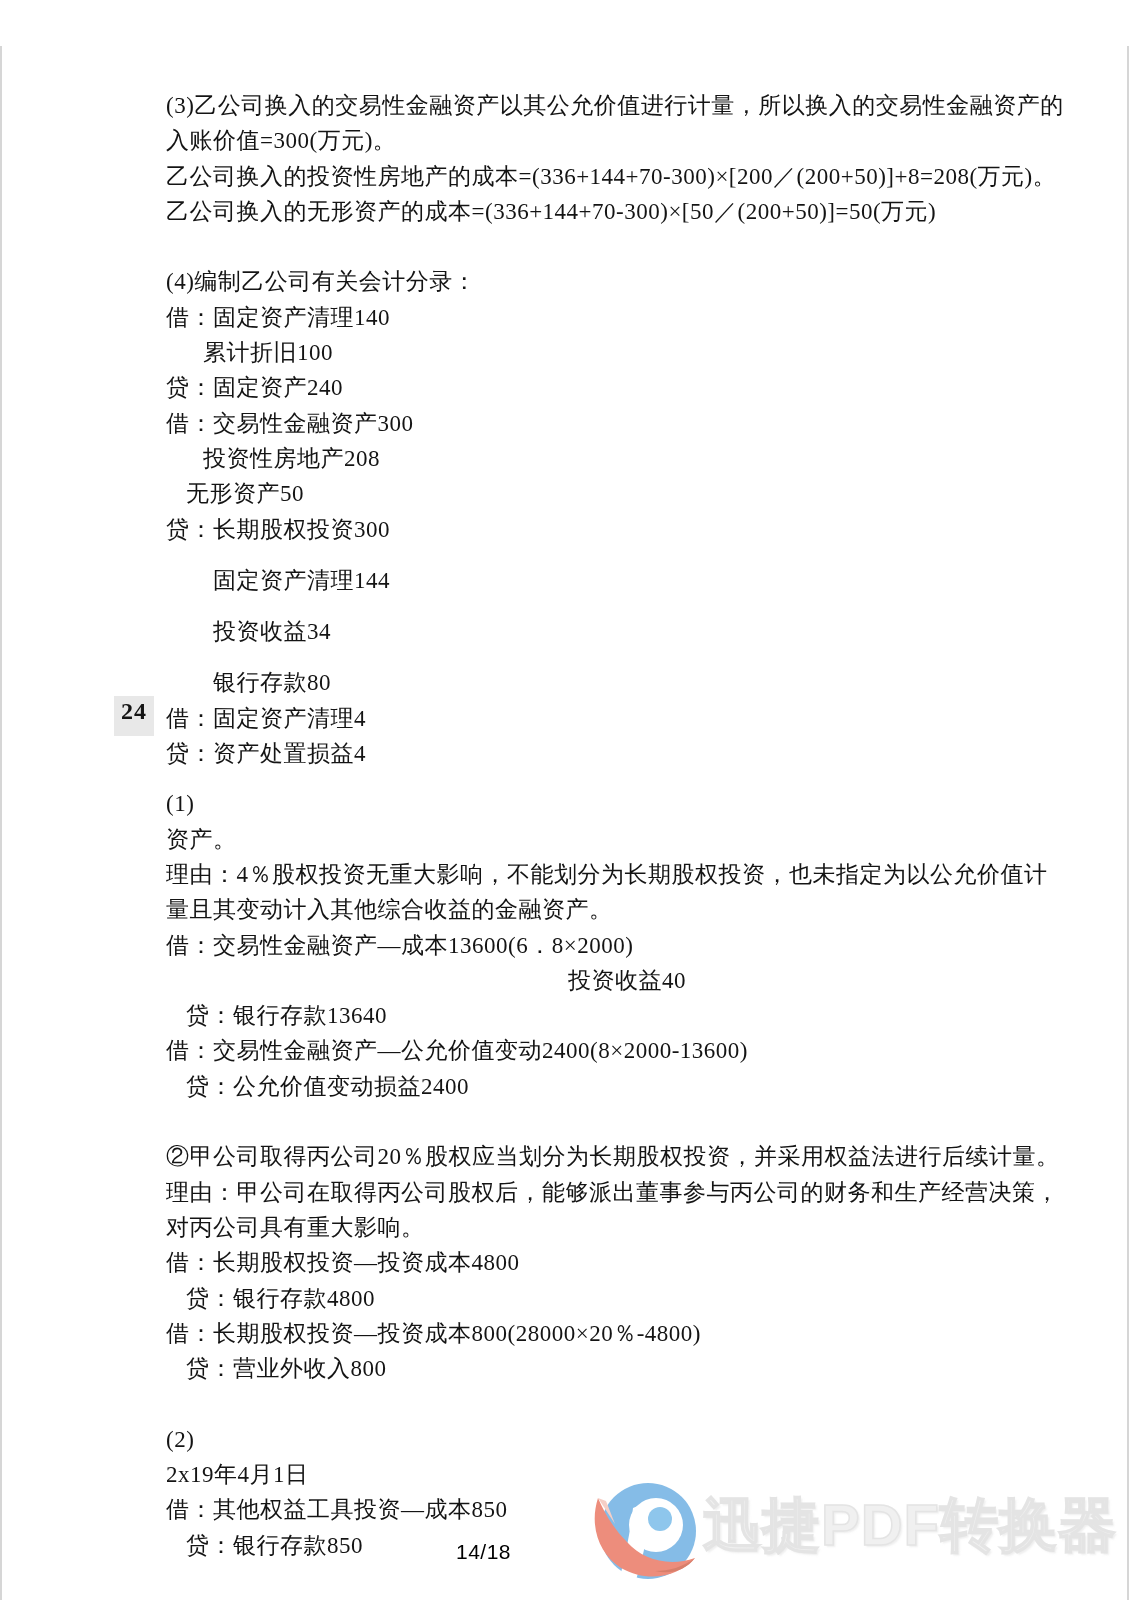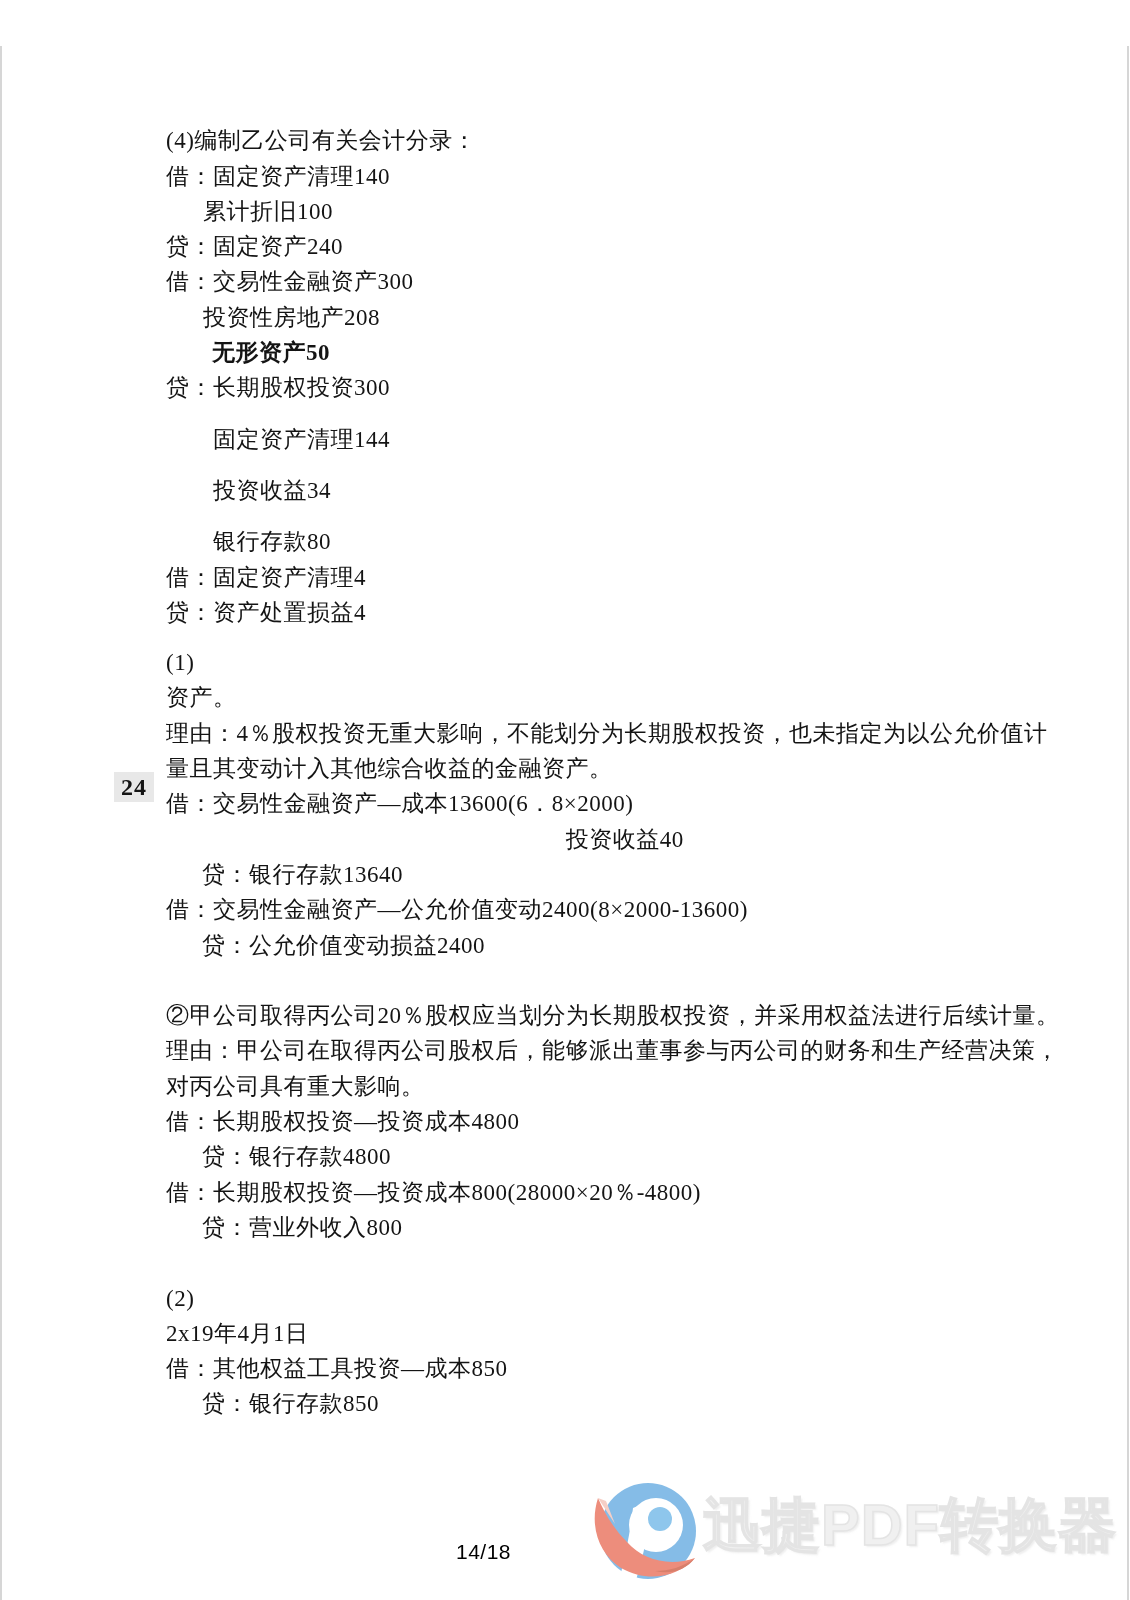--- a/index.html
+++ b/index.html
@@ -22,30 +22,30 @@
     height:35.3px;line-height:35.3px;
     font-size:23px;
     white-space:nowrap;
     letter-spacing:0.5px;
   }
   .blank{height:35.3px;}
   .spacer-sm{height:15px;}
   
   .i17{}
   .i24{margin-left:24px;text-align:center;}
-  .i31{margin-left:46px;font-weight:bold;}
-  .i36{margin-left:36px;font-family:Liberation Serif, serif;}
+  .i31{margin-left:20px;}
+  .i36{margin-left:20px;font-family:Liberation Serif, serif;}
   .i37{margin-left:37px;}
   .i47{margin-left:47px;margin-top:16px;}
 
   .q-badge{
-    position:absolute;left:114px;top:772px;z-index:2;
+    position:absolute;left:114px;top:696px;z-index:2;
     background:#e8e8e8;
     font-size:24px;font-weight:bold;
-    height:30px;line-height:30px;
+    height:40px;line-height:30px;
     padding:0 7px;
     letter-spacing:1px;
   }
 
   .watermark{position:absolute;left:15px;top:0;width:1130px;height:1600px;z-index:0;border-radius:14px;}
   .wm-logo{position:absolute;left:576px;top:1478px;width:110px;height:110px;}
   .wm-text{
     position:absolute;left:688px;top:1494px;
     font-family:"Liberation Sans","DejaVu Sans",sans-serif;
     font-size:58px;line-height:62px;font-weight:bold;
@@ -82,20 +82,26 @@
       <path d="M 104 80 C 92 89 78 93 64 93 C 80 97 95 92 104 80 Z" fill="#d87f6b"></path>
       <path d="M 7 20 L 24 46 L 15 23 Z" fill="#f6cfc6"></path>
     </svg>
     <div class="wm-text">迅捷PDF转换器</div>
   </div>
 
   <div class="q-badge">24</div>
 
   <div class="content">
 
+    <div>
+      <div class="line">(3)乙公司换入的交易性金融资产以其公允价值进行计量，所以换入的交易性金融资产的</div>
+      <div class="line">入账价值=300(万元)。</div>
+      <div class="line">乙公司换入的投资性房地产的成本=(336+144+70-300)×[200／(200+50)]+8=208(万元)。</div>
+      <div class="line">乙公司换入的无形资产的成本=(336+144+70-300)×[50／(200+50)]=50(万元)</div>
+    </div>
 
     <div class="line blank"></div>
 
     <div>
       <div class="line">(4)编制乙公司有关会计分录：</div>
       <div class="line">借：固定资产清理140</div>
       <div class="line i37">累计折旧100</div>
       <div class="line i17">贷：固定资产240</div>
       <div class="line">借：交易性金融资产300</div>
       <div class="line i37">投资性房地产208</div>

